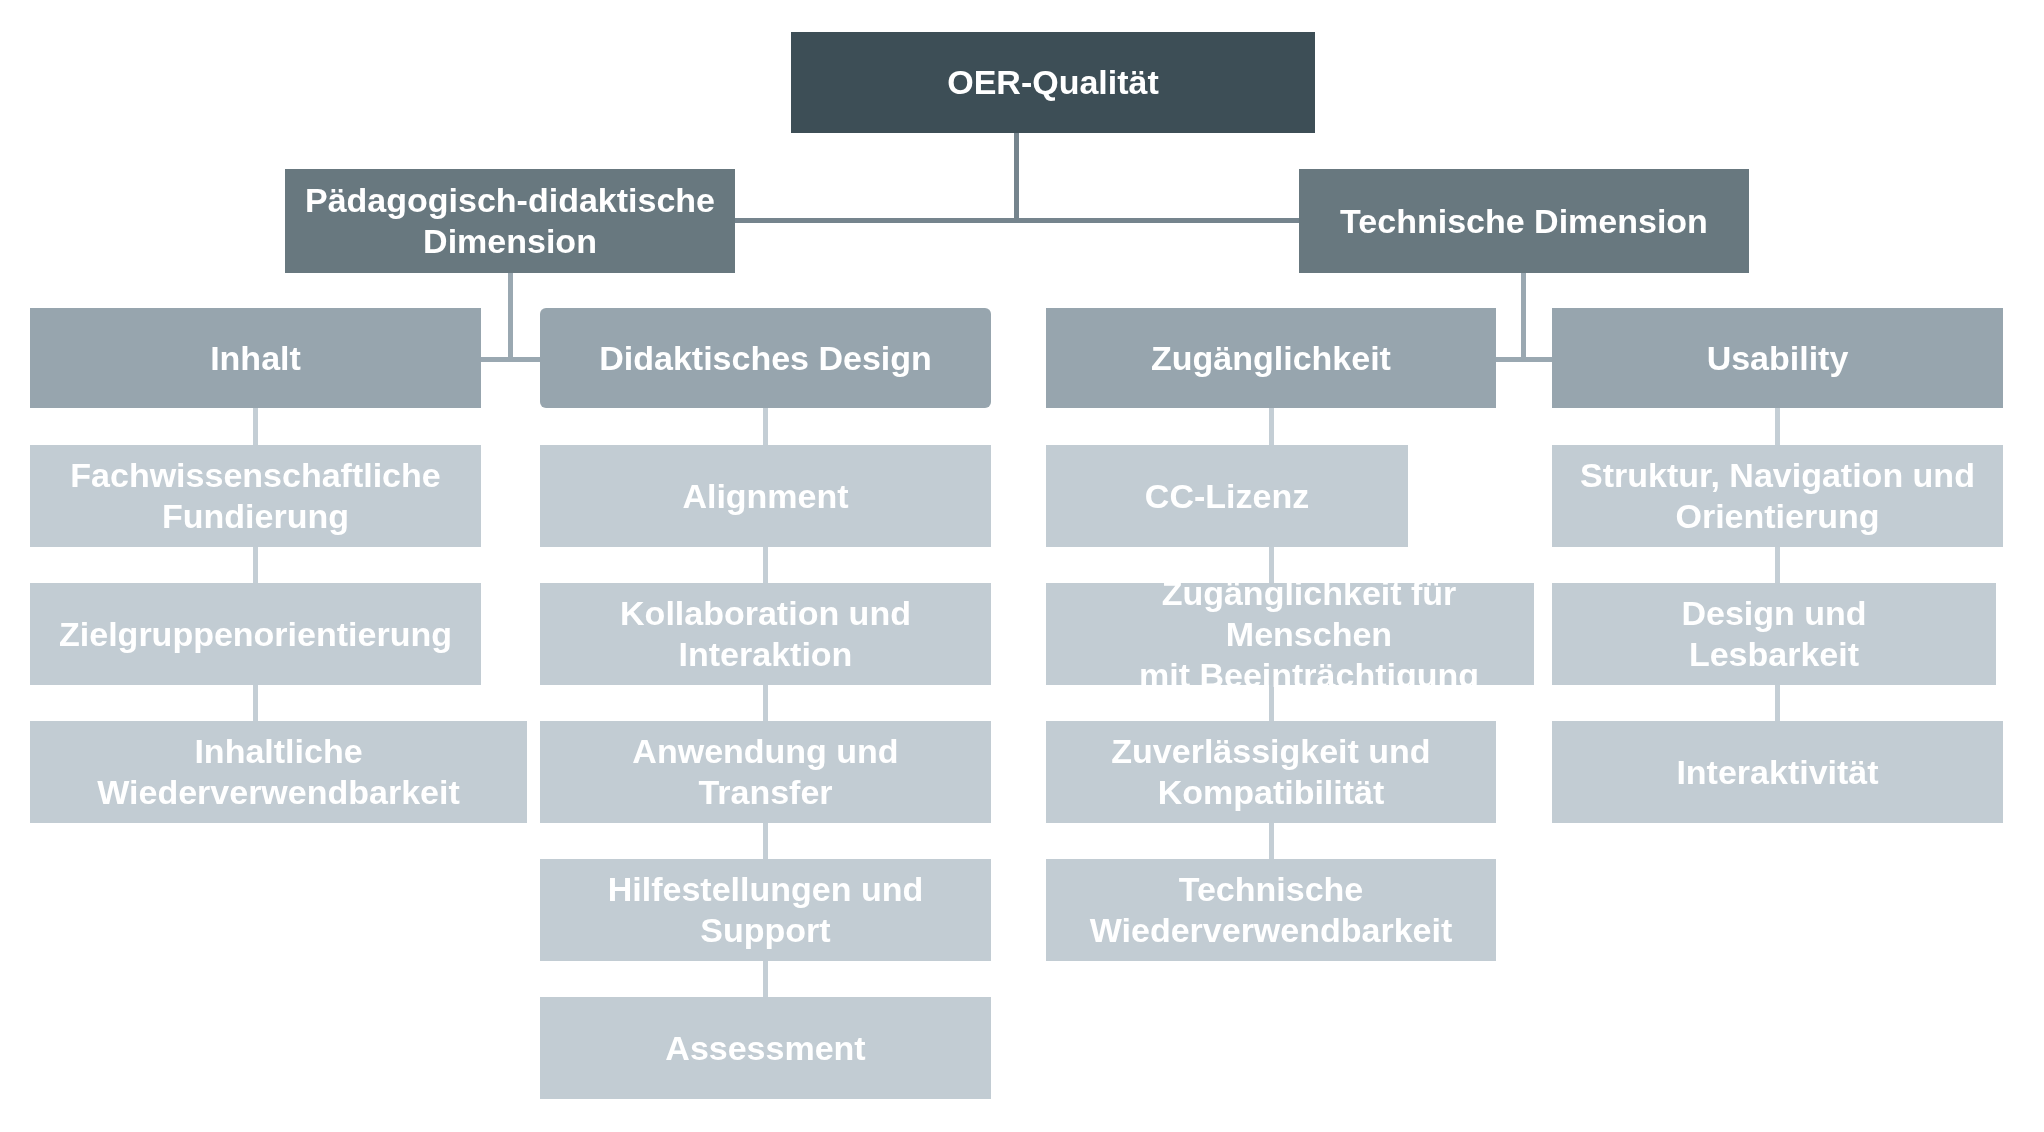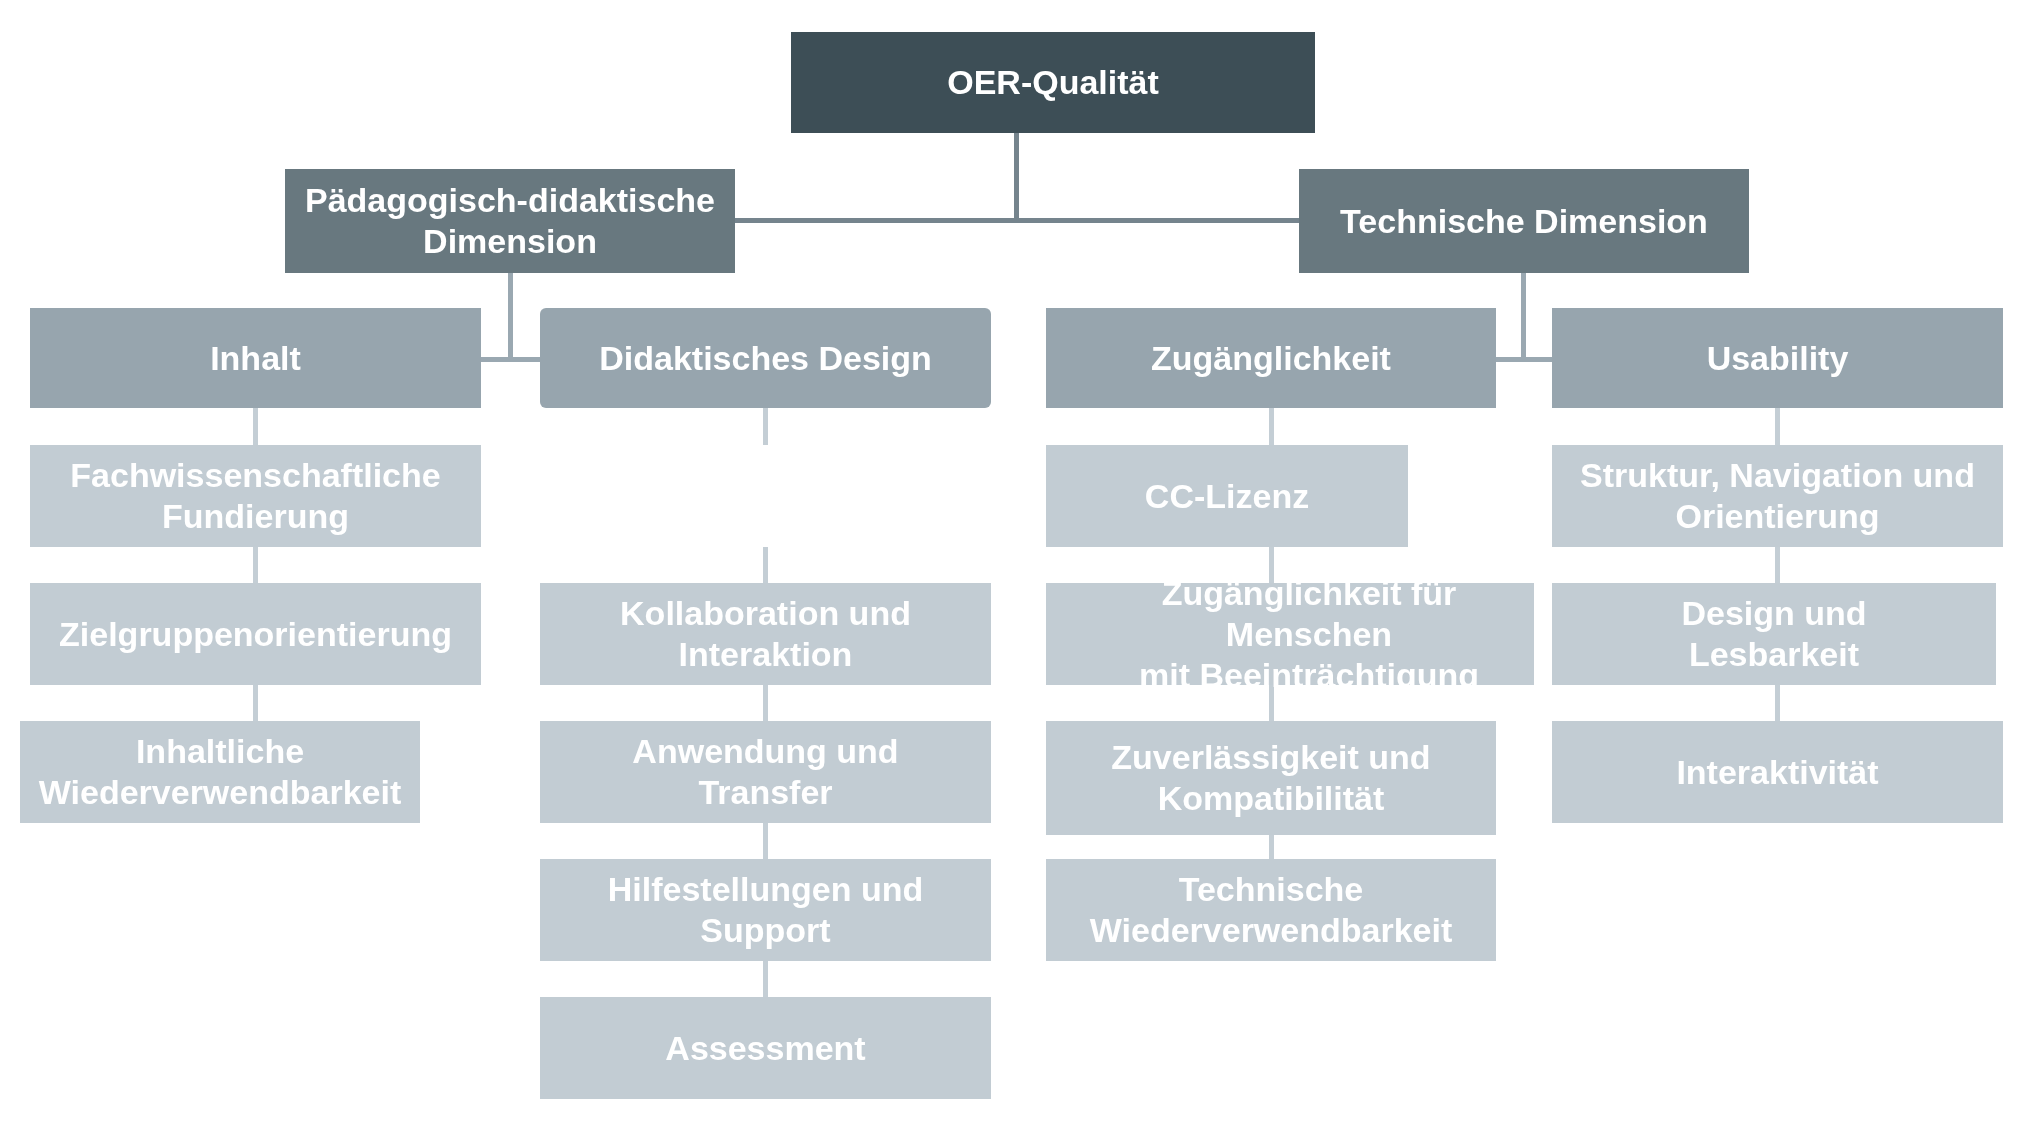--- a/index.html
+++ b/index.html
@@ -79,35 +79,36 @@
   <div class="node dim" style="left:1299px; top:169px; width:450px; height:104px;">Technische Dimension</div>
 
   <div class="node cat" style="left:30px; top:308px; width:451px; height:100px;">Inhalt</div>
   <div class="node cat" style="left:540px; top:308px; width:451px; height:100px;border-radius:6px;">Didaktisches Design</div>
   <div class="node cat" style="left:1046px; top:308px; width:450px; height:100px;">Zugänglichkeit</div>
   <div class="node cat" style="left:1552px; top:308px; width:451px; height:100px;">Usability</div>
 
   <div class="node item" style="left:30px; top:445px; width:451px; height:102px;">Fachwissenschaftliche
 Fundierung</div>
   <div class="node item" style="left:30px; top:583px; width:451px; height:102px;">Zielgruppenorientierung</div>
-  <div class="node item" style="left:20px; top:721px; width:400px; height:102px;">Inhaltliche
+  <div class="node item" style="left:30px; top:721px; width:497px; height:102px;">Inhaltliche
 Wiederverwendbarkeit</div>
 
+  <div class="node item" style="left:540px; top:445px; width:451px; height:102px;">Alignment</div>
   <div class="node item" style="left:540px; top:583px; width:451px; height:102px;">Kollaboration und
 Interaktion</div>
   <div class="node item" style="left:540px; top:721px; width:451px; height:102px;">Anwendung und
 Transfer</div>
   <div class="node item" style="left:540px; top:997px; width:451px; height:102px;">Assessment</div>
   <div class="node item" style="left:540px; top:859px; width:451px; height:102px;">Hilfestellungen und
 Support</div>
 
   <div class="node item" style="left:1046px; top:445px; width:362px; height:102px;">CC-Lizenz</div>
   <div class="node item" style="left:1046px; top:583px; width:450px; height:102px;padding-left:38px;">Zugänglichkeit für Menschen
 mit Beeinträchtigung</div>
-  <div class="node item" style="left:1046px; top:721px; width:450px; height:114px;">Zuverlässigkeit und
+  <div class="node item" style="left:1046px; top:721px; width:450px; height:102px;">Zuverlässigkeit und
 Kompatibilität</div>
   <div class="node item" style="left:1046px; top:859px; width:450px; height:102px;">Technische
 Wiederverwendbarkeit</div>
 
   <div class="node item" style="left:1552px; top:445px; width:451px; height:102px;">Struktur, Navigation und
 Orientierung</div>
   <div class="node item" style="left:1552px; top:583px; width:444px; height:102px;">Design und
 Lesbarkeit</div>
   <div class="node item" style="left:1552px; top:721px; width:451px; height:102px;">Interaktivität</div>
 

